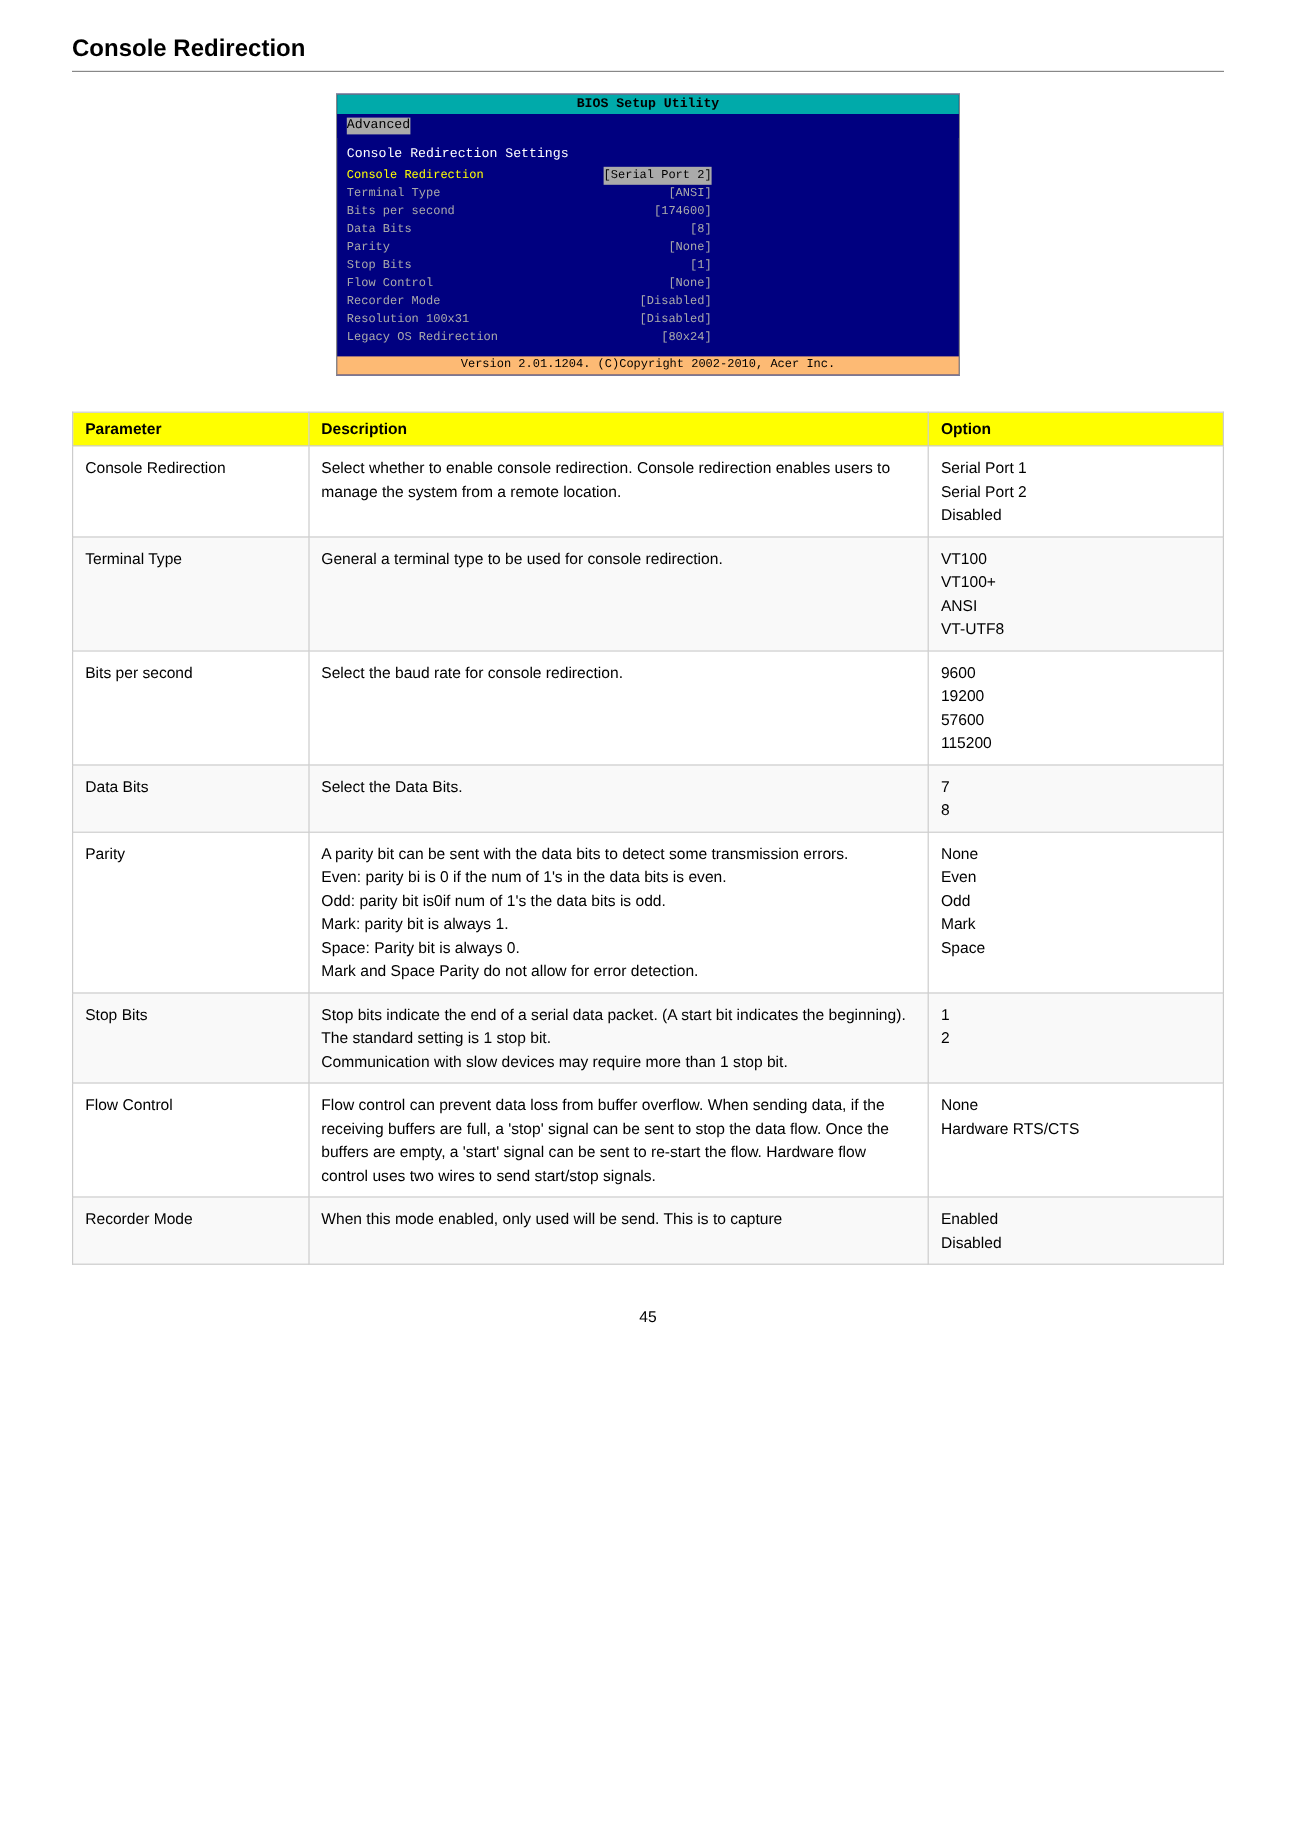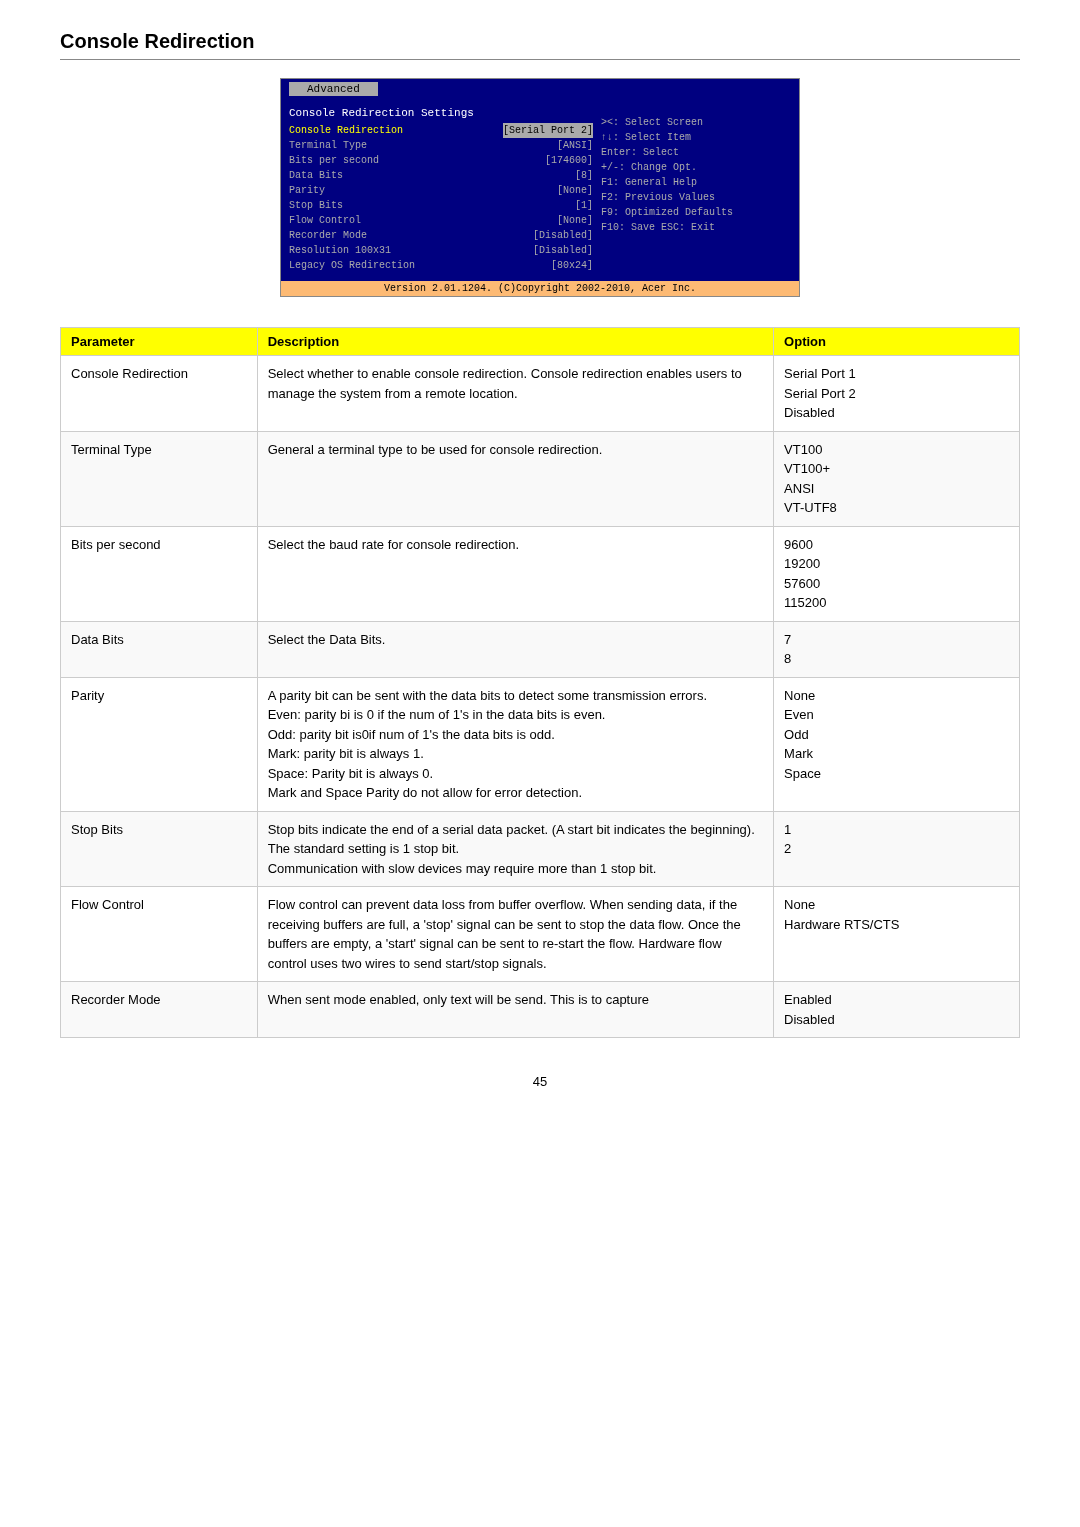--- a/index.html
+++ b/index.html
@@ -43,21 +43,21 @@
     .bios-tab-bar {
       background: #000080;
       padding: 3px 8px;
       display: flex;
       gap: 10px;
     }
 
     .bios-tab {
       color: #aaaaaa;
       font-size: 11px;
-      padding: 1px 18px;
+      padding: 1px 0;
     }
 
     .bios-tab.active {
       background: #aaaaaa;
       color: #000;
     }
 
     .bios-content {
       display: flex;
       padding: 8px;
@@ -164,20 +164,21 @@
       margin-top: 36px;
       font-size: 13px;
     }
   </style>
 </head>
 <body>
 
 <h1 class="page-title">Console Redirection</h1>
 
 <div class="bios-screenshot">
+  <div class="bios-title-bar">BIOS Setup Utility</div>
   <div class="bios-tab-bar">
     <div class="bios-tab active">Advanced</div>
   </div>
   <div class="bios-content">
     <div class="bios-left">
       <div class="bios-section-title">Console Redirection Settings</div>
       <div id="bios-rows-container">
           <div class="bios-row highlighted">
             <span class="bios-label">Console Redirection</span>
             <span class="bios-value">[Serial Port 2]</span>
@@ -214,30 +215,20 @@
             <span class="bios-label">Resolution 100x31</span>
             <span class="bios-value">[Disabled]</span>
           </div>
           <div class="bios-row">
             <span class="bios-label">Legacy OS Redirection</span>
             <span class="bios-value">[80x24]</span>
           </div>
         </div>
     </div>
     <div class="bios-right">
-      <div class="bios-keybindings" id="bios-keys-container">
-          <div>&gt;&lt;: Select Screen</div>
-          <div>↑↓: Select Item</div>
-          <div>Enter: Select</div>
-          <div>+/-: Change Opt.</div>
-          <div>F1: General Help</div>
-          <div>F2: Previous Values</div>
-          <div>F9: Optimized Defaults</div>
-          <div>F10: Save  ESC: Exit</div>
-        </div>
     </div>
   </div>
   <div class="bios-footer">Version 2.01.1204.  (C)Copyright 2002-2010, Acer Inc.</div>
 </div>
 
 <table class="main-table">
   <thead>
     <tr>
       <th class="col-param">Parameter</th>
       <th class="col-desc">Description</th>
@@ -275,19 +266,19 @@
         <td class="col-desc">Stop bits indicate the end of a serial data packet. (A start bit indicates the beginning).<br>The standard setting is 1 stop bit.<br>Communication with slow devices may require more than 1 stop bit.</td>
         <td class="col-opt">1<br>2</td>
       </tr>
       <tr>
         <td class="col-param">Flow Control</td>
         <td class="col-desc">Flow control can prevent data loss from buffer overflow. When sending data, if the receiving buffers are full, a 'stop' signal can be sent to stop the data flow. Once the buffers are empty, a 'start' signal can be sent to re-start the flow. Hardware flow control uses two wires to send start/stop signals.</td>
         <td class="col-opt">None<br>Hardware RTS/CTS</td>
       </tr>
       <tr>
         <td class="col-param">Recorder Mode</td>
-        <td class="col-desc">When sent mode enabled, only text will be send. This is to capture</td>
+        <td class="col-desc">When this mode enabled, only used will be send. This is to capture</td>
         <td class="col-opt">Enabled<br>Disabled</td>
       </tr>
     </tbody>
 </table>
 
 <div class="page-number">45</div>
 
 </body></html>

